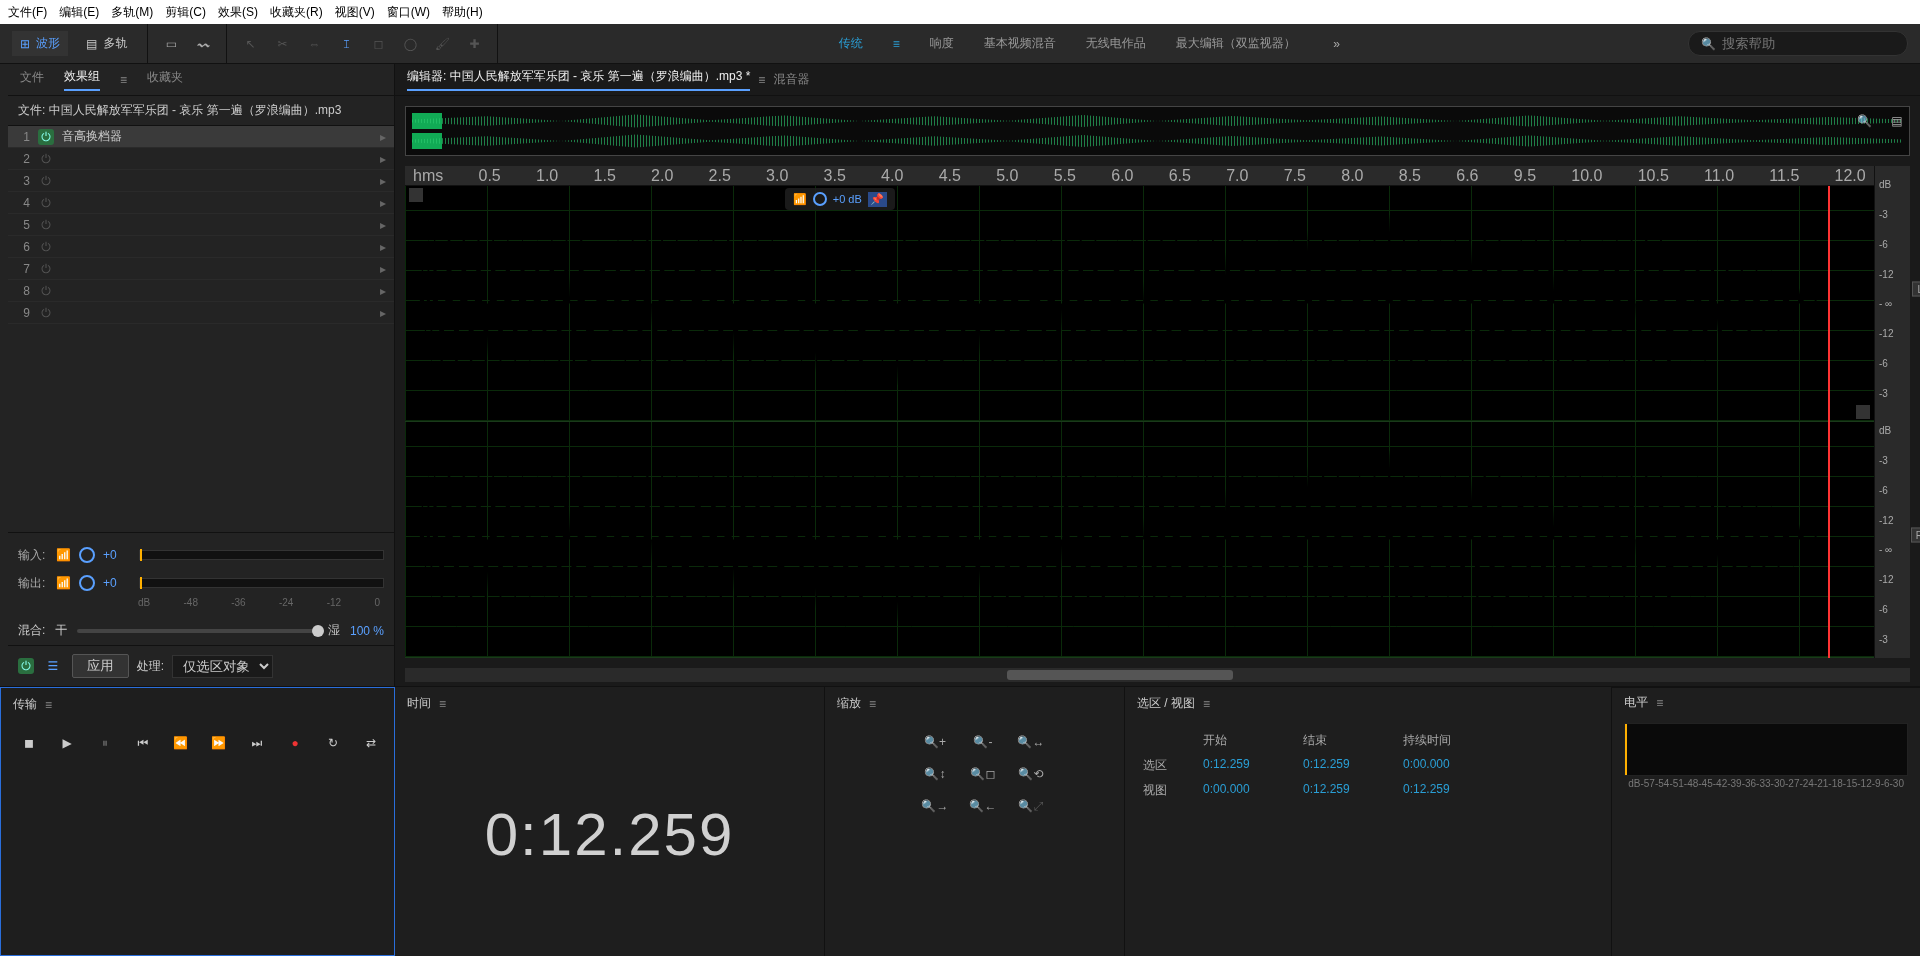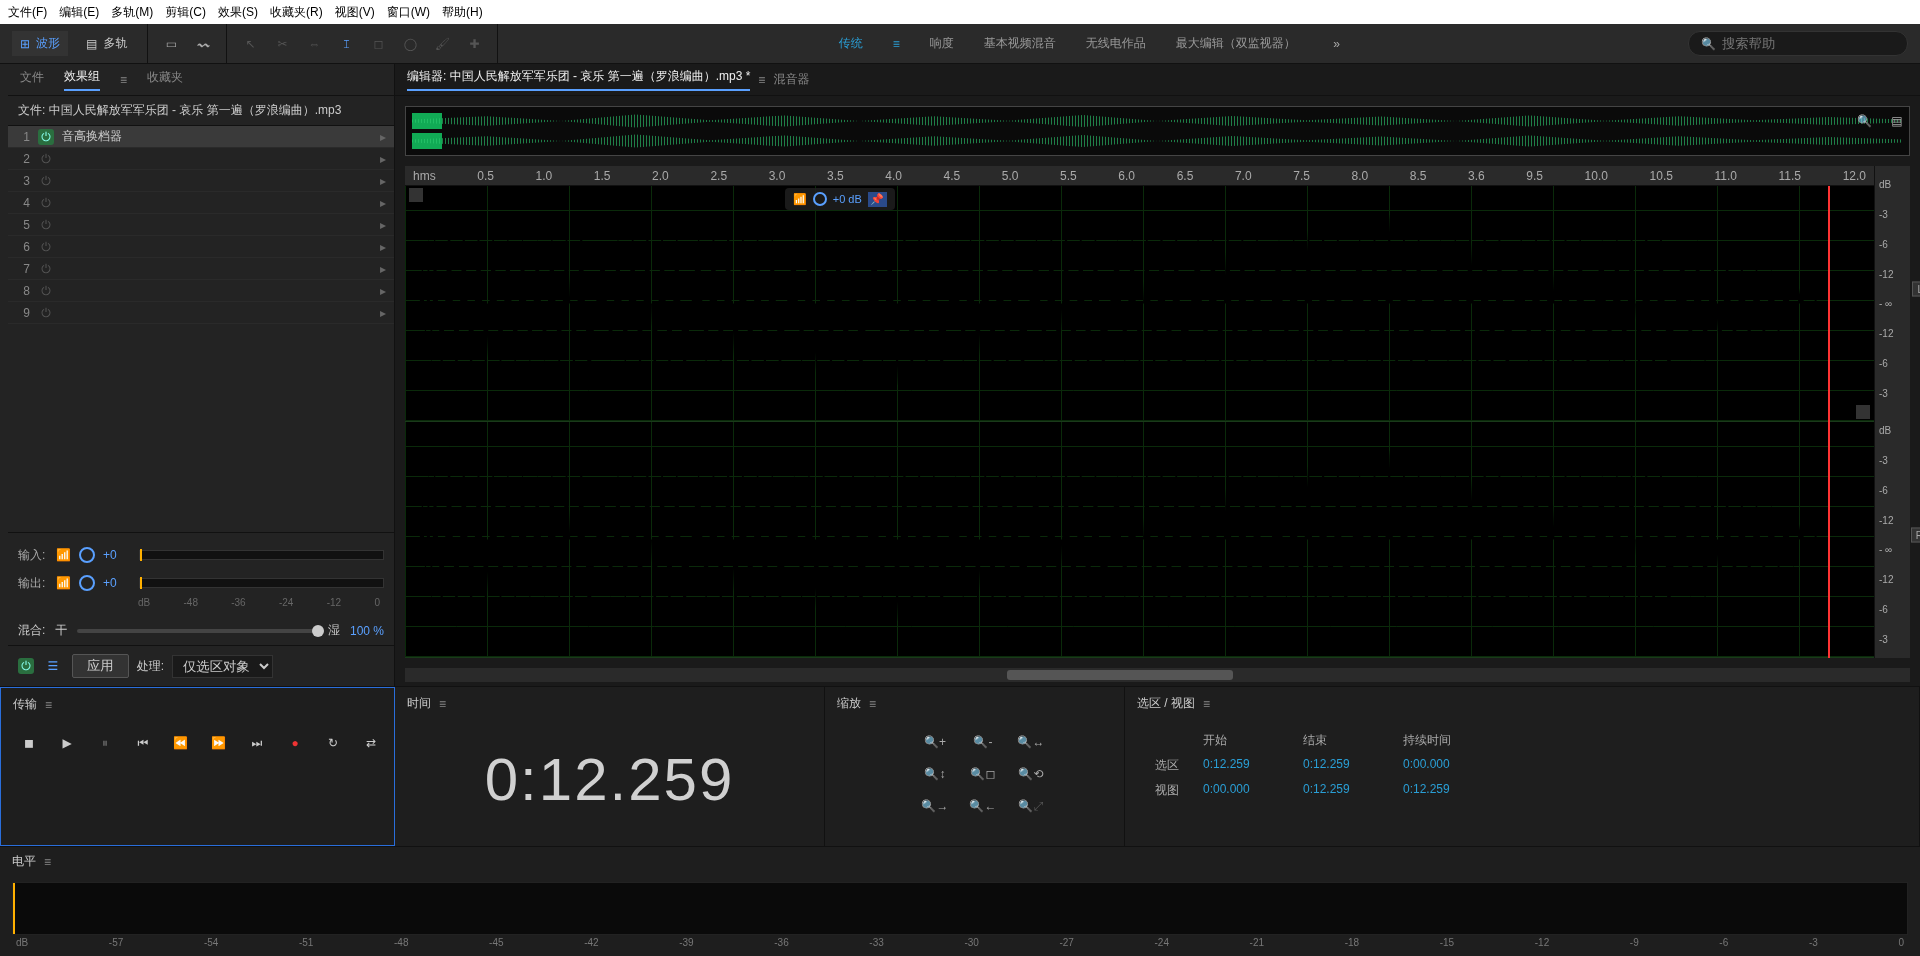--- a/index.html
+++ b/index.html
@@ -51,56 +51,56 @@
 .editor-area { flex: 1; display: flex; flex-direction: column; background: #1a1a1a; }
 .editor-tabs { height: 32px; display: flex; align-items: center; padding: 0 12px; gap: 8px; border-bottom: 1px solid #111; }
 .editor-tab { color: #888; cursor: pointer; }
 .editor-tab.active { color: #eee; border-bottom: 2px solid #5aa0ff; padding-bottom: 4px; }
 .overview { height: 50px; margin: 10px; border: 1px solid #444; background: #0a0a0a; position: relative; display: flex; flex-direction: column; justify-content: space-around; padding: 4px 6px; }
 .ov-wave { height: 16px; background: linear-gradient(90deg, #1a5 0%, #1a5 2%, transparent 2%); position: relative; }
 .ov-wave::before { content: ''; position: absolute; inset: 0; background: repeating-linear-gradient(90deg, #2ecc71 0 1px, transparent 1px 3px); opacity: 0.6; clip-path: polygon(0 40%, 5% 20%, 10% 50%, 15% 10%, 20% 45%, 25% 15%, 30% 50%, 35% 20%, 40% 48%, 45% 12%, 50% 50%, 55% 18%, 60% 46%, 65% 22%, 70% 50%, 75% 15%, 80% 48%, 85% 20%, 90% 45%, 95% 25%, 100% 40%, 100% 60%, 95% 75%, 90% 55%, 85% 80%, 80% 52%, 75% 85%, 70% 50%, 65% 78%, 60% 54%, 55% 82%, 50% 50%, 45% 88%, 40% 52%, 35% 80%, 30% 50%, 25% 85%, 20% 55%, 15% 90%, 10% 50%, 5% 80%, 0 60%); }
 .timeline-area { flex: 1; position: relative; margin: 0 10px 10px 10px; display: flex; }
 .tl-main { flex: 1; display: flex; flex-direction: column; }
 .tl-ruler { height: 20px; background: #2a2a2a; border-bottom: 1px solid #111; position: relative; }
-.tl-ticks { display: flex; justify-content: space-between; padding: 0 8px; height: 100%; align-items: center; font-size: 12px; color: #aaa; }
+.tl-ticks { display: flex; justify-content: space-between; padding: 0 8px; height: 100%; align-items: center; font-size: 16px; color: #aaa; }
 .tl-controls { height: 22px; background: #2a2a2a; display: flex; align-items: center; gap: 6px; padding: 0 8px; font-size: 11px; }
 .tl-controls .db-val { color: #5aa0ff; }
 .waveform-container { flex: 1; background: #000; position: relative; display: flex; flex-direction: column; }
 .wave-channel { flex: 1; position: relative; border-bottom: 1px solid #1a3a1a; overflow: hidden; }
 .wave-grid { position: absolute; inset: 0; background-image: repeating-linear-gradient(90deg, #0a2a0a 0 1px, transparent 1px 82px), repeating-linear-gradient(0deg, #0a2a0a 0 1px, transparent 1px 30px); }
 .wave-svg { position: absolute; inset: 0; width: 100%; height: 100%; }
 .playhead { position: absolute; right: 0; top: 0; bottom: 0; width: 2px; background: #f33; }
 .hud-tl { position: absolute; top: 2px; left: 4px; width: 14px; height: 14px; background: #333; }
 .hud-br { position: absolute; bottom: 2px; right: 4px; width: 14px; height: 14px; background: #333; }
 .db-scale { width: 36px; background: #2a2a2a; border-left: 1px solid #111; display: flex; flex-direction: column; }
 .db-scale-ch { flex: 1; display: flex; flex-direction: column; justify-content: space-around; font-size: 10px; color: #aaa; padding: 4px; position: relative; }
 .db-scale-ch .ch-label { position: absolute; right: -18px; top: 50%; transform: translateY(-50%); background: #333; border: 1px solid #555; padding: 1px 4px; }
 .hscroll { height: 14px; background: #2a2a2a; margin: 0 10px 4px 10px; position: relative; }
 .hscroll-thumb { position: absolute; left: 40%; width: 15%; top: 2px; bottom: 2px; background: #555; border-radius: 3px; }
-.bottom-area { height: 270px; background: #1e1e1e; border-top: 1px solid #111; display: flex; flex-direction: column; }
+.bottom-area { height: 270px; background: #1e1e1e; border-top: 1px solid #111; display: flex; flex-direction: row; }
 .bottom-panels { flex: 1; display: flex; }
 .panel { border-right: 1px solid #111; padding: 8px 12px; display: flex; flex-direction: column; }
 .panel-header { display: flex; align-items: center; gap: 8px; color: #ccc; margin-bottom: 8px; }
 .menu-icon { color: #888; }
 .transport-panel { width: 395px; border: 1px solid #2a6edb; }
 .transport-buttons { display: flex; gap: 18px; align-items: center; margin-top: 12px; padding-left: 6px; }
 .tbtn { width: 20px; height: 20px; display: flex; align-items: center; justify-content: center; color: #ccc; cursor: pointer; }
 .tbtn.rec { color: #e33; }
 .time-panel { width: 430px; display: flex; flex-direction: column; }
 .time-display { flex: 1; display: flex; align-items: center; justify-content: center; font-size: 60px; color: #d0d0d0; font-weight: 300; letter-spacing: 2px; }
 .zoom-panel { width: 300px; }
 .zoom-grid { display: grid; grid-template-columns: repeat(3, 40px); gap: 8px; margin-top: 10px; margin-left: 80px; }
 .zoom-btn { width: 36px; height: 24px; display: flex; align-items: center; justify-content: center; color: #aaa; cursor: pointer; }
 .selview-panel { flex: 1; }
 .sv-table { margin-top: 8px; }
 .sv-head { display: flex; }
 .sv-head div, .sv-row div { width: 100px; padding: 4px 6px; }
 .sv-head div { color: #aaa; }
 .sv-row { display: flex; }
-.sv-row .lbl { color: #aaa; width: 60px; text-align: center; }
+.sv-row .lbl { color: #aaa; width: 60px; }
 .sv-row .val { color: #2a9fd6; cursor: pointer; }
 .levels-panel { height: 110px; border-top: 1px solid #111; padding: 6px 12px; display: flex; flex-direction: column; }
 .level-meter { flex: 1; background: #0a0a0a; border: 1px solid #222; margin-top: 4px; position: relative; }
 .level-peak { position: absolute; left: 0; top: 0; bottom: 0; width: 2px; background: #ffb000; }
 .level-ruler { display: flex; justify-content: space-between; font-size: 10px; color: #777; padding: 2px 4px; }
 .overview-tools { position: absolute; right: 12px; top: 14px; display: flex; gap: 10px; align-items: center; }
 </style>
 </head>
 <body>
 
@@ -299,21 +299,21 @@
             <span>4.0</span>
             <span>4.5</span>
             <span>5.0</span>
             <span>5.5</span>
             <span>6.0</span>
             <span>6.5</span>
             <span>7.0</span>
             <span>7.5</span>
             <span>8.0</span>
             <span>8.5</span>
-            <span>3.6</span>
+            <span>6.6</span>
             <span>9.5</span>
             <span>10.0</span>
             <span>10.5</span>
             <span>11.0</span>
             <span>11.5</span>
             <span>12.0</span>
           </div>
         </div>
         <div class="tl-controls" style="position:absolute;top:22px;left:380px;z-index:5;background:rgba(30,30,30,0.85);padding:2px 8px;border-radius:4px">
           <span>📶</span>

